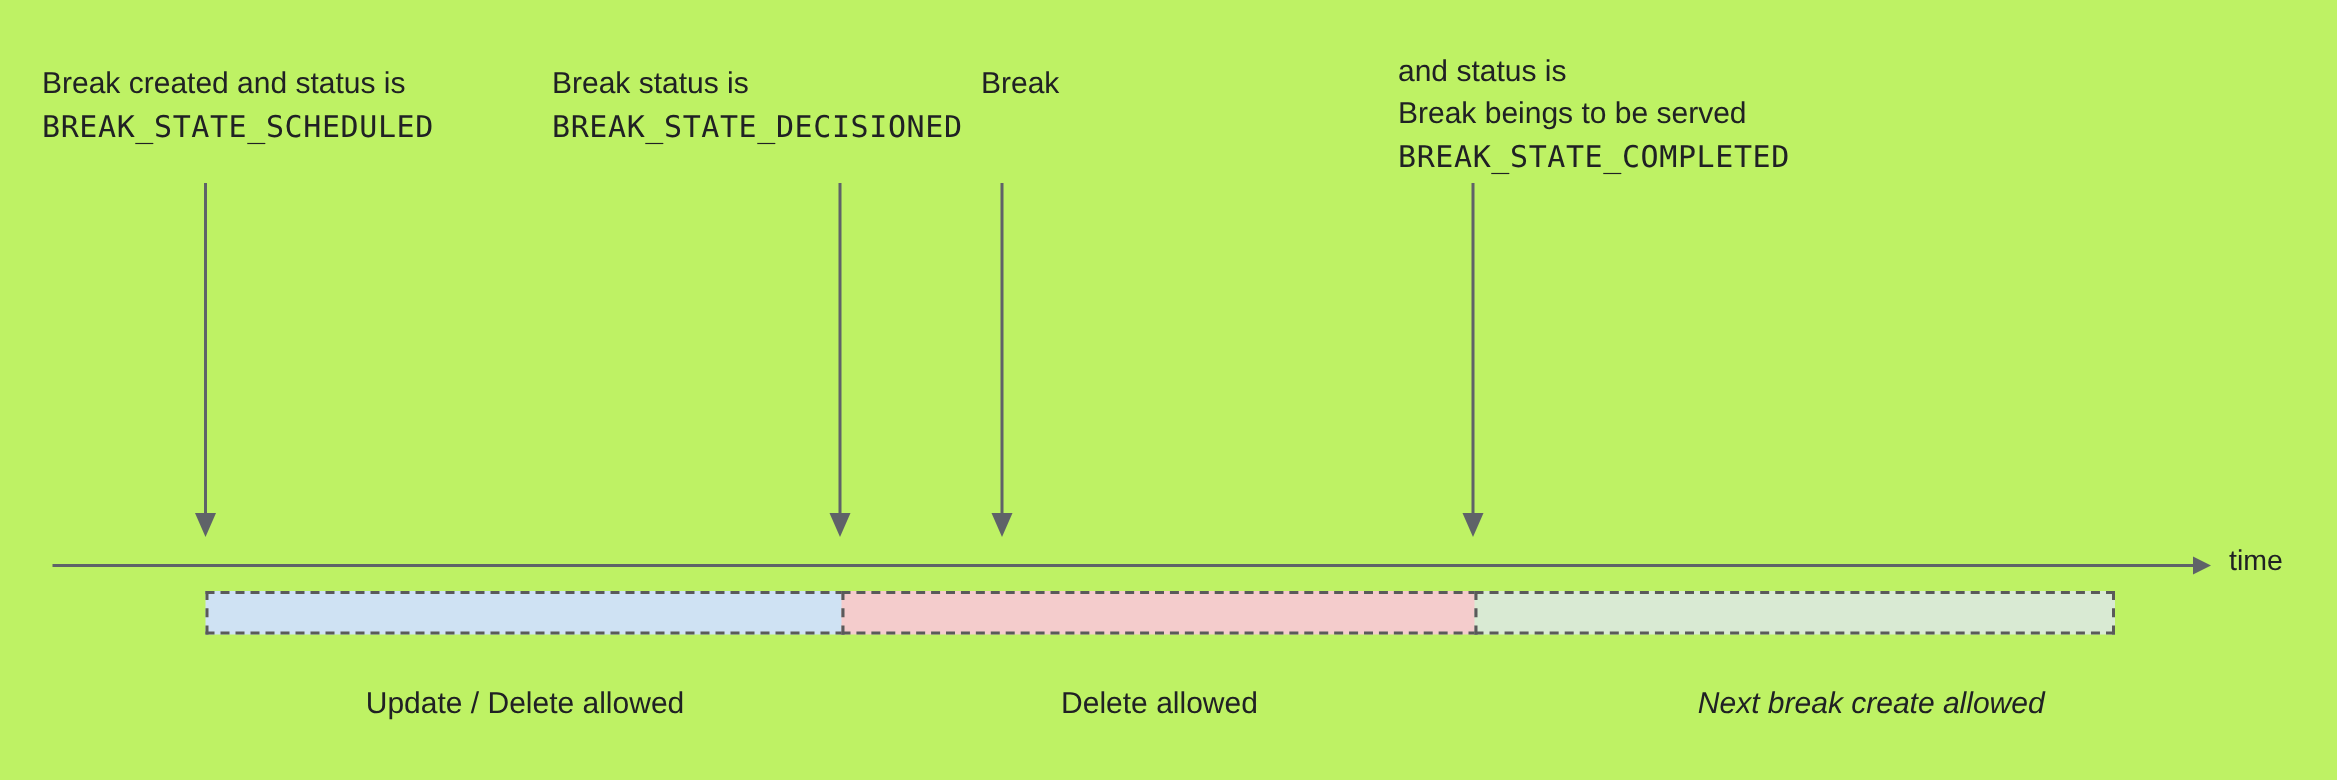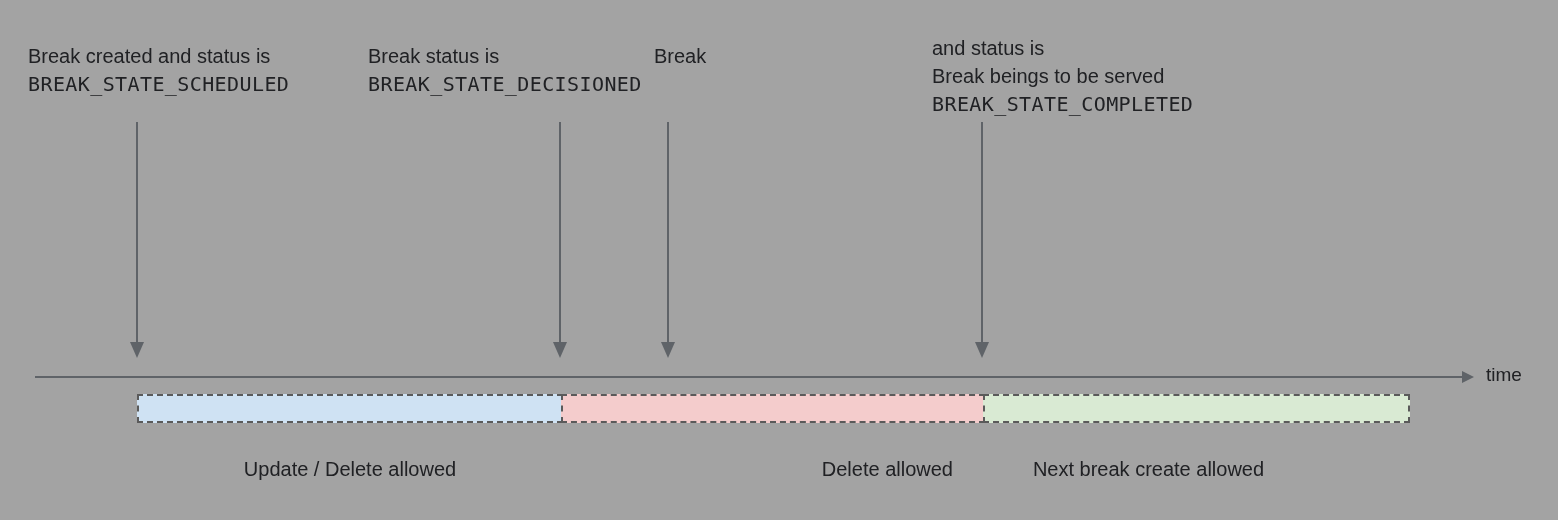--- a/index.html
+++ b/index.html
@@ -5,21 +5,21 @@
   :root {
     --arrow-color: #5f6368;
     --seg-border: #5a5a5a;
     --text-color: #202124;
   }
   html, body { margin: 0; padding: 0; background: #ffffff; }
   .canvas {
     position: relative;
     width: 1558px;
     height: 520px;
-    background: #a3a3a3;
+    background: #bef264;
     font-family: "Liberation Sans", sans-serif;
     color: var(--text-color);
     overflow: hidden;
   }
   .annotation {
     position: absolute;
     font-size: 20px;
     line-height: 28px;
     white-space: nowrap;
   }
@@ -113,16 +113,16 @@
   <div class="varrow" style="left:981px;"></div>
 
   <div class="timeline-line"></div>
   <div class="time-label">time</div>
 
   <div class="segment" style="left: 137px; width: 426px; background-color: rgb(207, 226, 243);"></div>
   <div class="segment" style="left: 561px; width: 424px; background-color: rgb(244, 204, 204);"></div>
   <div class="segment" style="left: 983px; width: 427px; background-color: rgb(217, 234, 211);"></div>
 
   <div class="seg-label" style="left:137px; width:426px;">Update / Delete allowed</div>
-  <div class="seg-label" style="left:529px; width:424px;text-align:right;">Delete allowed</div>
-  <div class="seg-label" style="left:935px; width:427px;">Next break create allowed</div>
+  <div class="seg-label" style="left:561px; width:424px;">Delete allowed</div>
+  <div class="seg-label" style="left:1034px; width:427px;font-style:italic;">Next break create allowed</div>
 
 </div>
 
 </body></html>

